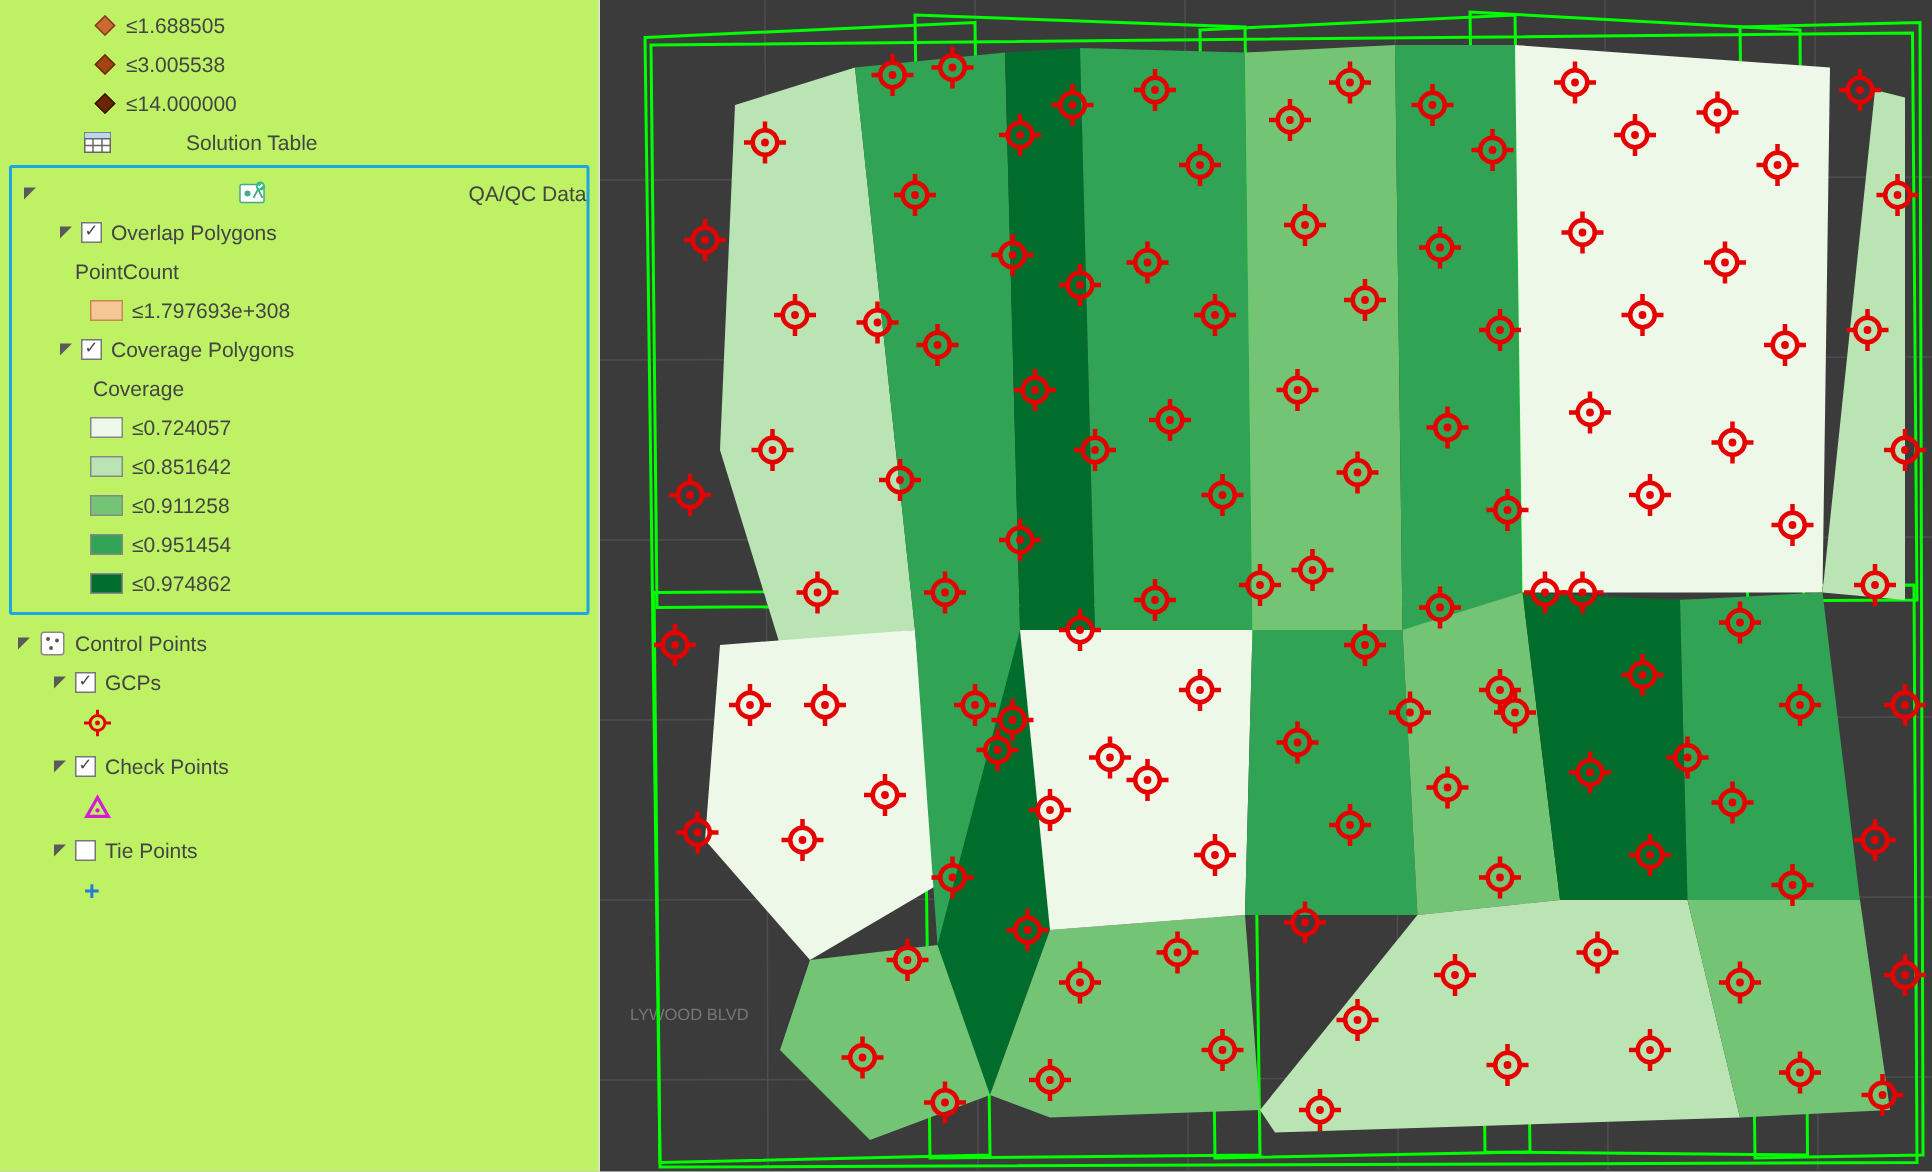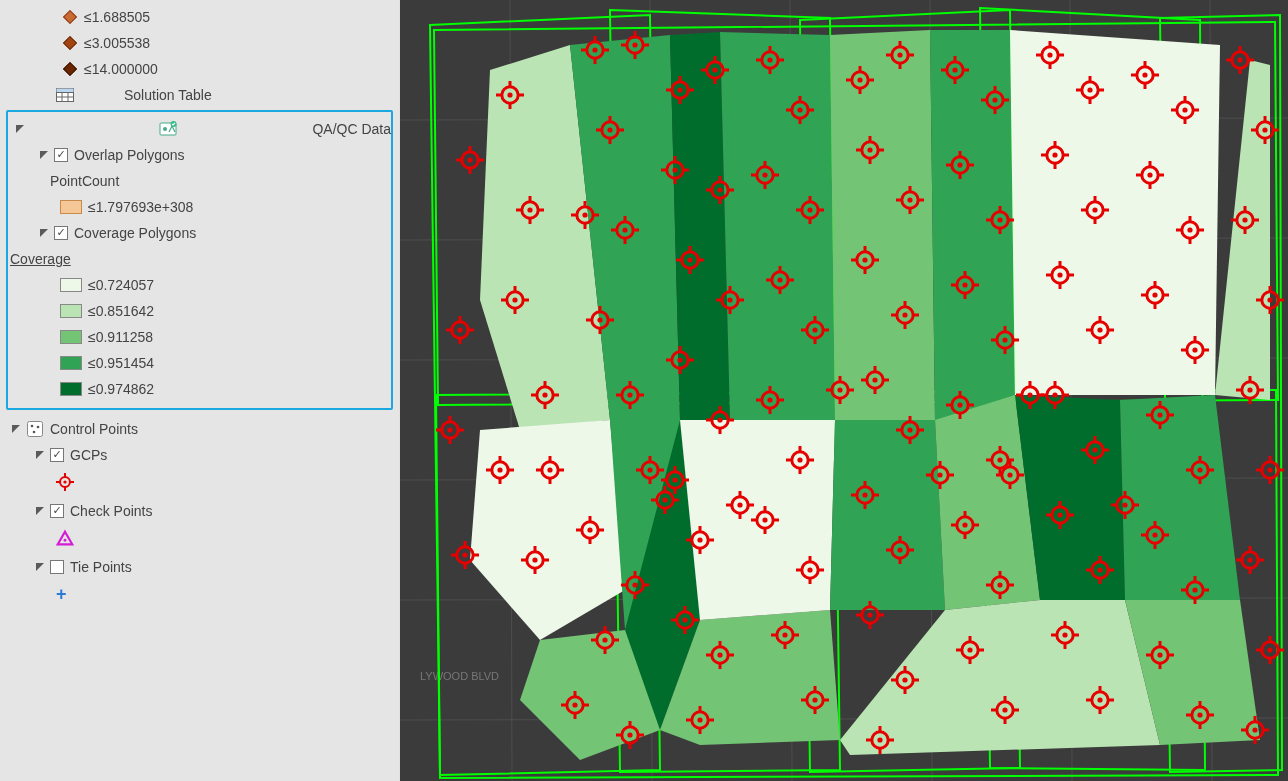--- a/index.html
+++ b/index.html
@@ -1,18 +1,18 @@
 <!DOCTYPE html>
 <html><head>
 <meta charset="utf-8">
 <style>
   * { box-sizing: border-box; margin: 0; padding: 0; }
   html, body { width: 1288px; height: 781px; font-family: "Segoe UI", Arial, sans-serif; font-size: 14px; color: #444; background: #fff; }
   .app { display: flex; width: 100%; height: 100%; }
-  .toc { width: 400px; height: 100%; overflow: hidden; background: #e5e5e5; border-right: 1px solid #e0e0e0; padding: 4px 0 4px 4px; }
+  .toc { width: 400px; height: 100%; overflow: hidden; background: #bef264; border-right: 1px solid #e0e0e0; padding: 4px 0 4px 4px; }
   .map { flex: 1; background: #3a3a3a; position: relative; overflow: hidden; }
   .tree-row { display: flex; align-items: center; height: 26px; padding-left: 0; gap: 4px; white-space: nowrap; }
   .caret { width: 12px; height: 12px; display: inline-flex; align-items: center; justify-content: center; color: #5a5a5a; cursor: pointer; font-size: 10px; }
   .caret svg { width: 10px; height: 10px; }
   .chk { width: 14px; height: 14px; border: 1px solid #777; background: #fff; display: inline-flex; align-items: center; justify-content: center; font-size: 11px; color: #444; cursor: pointer; }
   .chk.checked::after { content: "✓"; line-height: 1; position: relative; top: -1px; }
   .swatch { width: 22px; height: 14px; border: 1px solid #888; flex-shrink: 0; }
   .swatch-diamond { width: 10px; height: 10px; transform: rotate(45deg); border: 1px solid #8a3a1a; background:#b54; }
   .lbl { padding-left: 2px; }
   .group-icon { width: 18px; height: 18px; display: inline-flex; align-items: center; justify-content: center; }
@@ -99,21 +99,21 @@
 
       <div class="tree-row" style="padding-left:30px;">
         <span class="caret">
             <svg viewBox="0 0 10 10">
               <polygon points="1,1 9,1 1,9" fill="#5a5a5a"></polygon>
             </svg>
           </span>
         <span class="chk checked"></span>
         <span class="lbl">Coverage Polygons</span>
       </div>
-      <div class="tree-row" style="text-decoration:underline;">
+      <div class="tree-row" style="padding-left:52px;">
         <span class="lbl">Coverage</span>
       </div>
       <div class="tree-row" style="padding-left:52px;">
         <span class="swatch" style="background:#edf8e9;"></span>
         <span class="lbl">≤0.724057</span>
       </div>
       <div class="tree-row" style="padding-left:52px;">
         <span class="swatch" style="background:#bae4b3;"></span>
         <span class="lbl">≤0.851642</span>
       </div>

